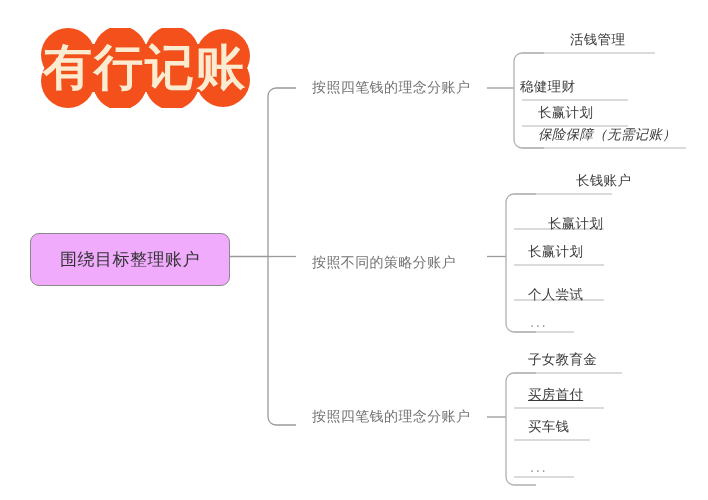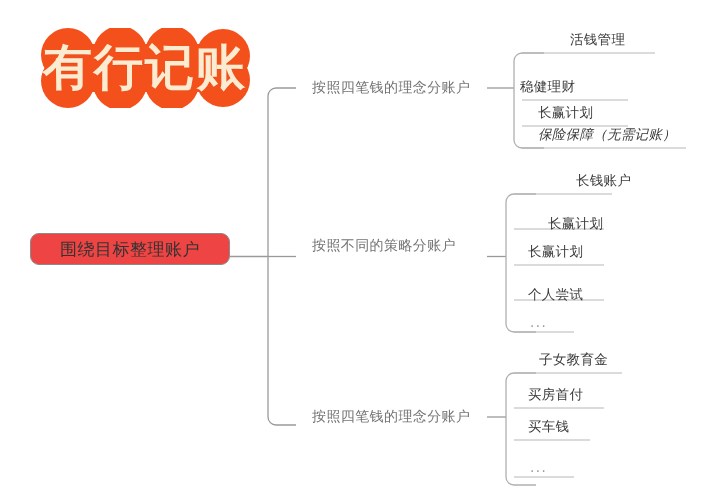--- a/index.html
+++ b/index.html
@@ -53,24 +53,24 @@
     white-space: nowrap;
     text-shadow: 0 1px 0 rgba(0,0,0,0.04);
   }
 
   
   #root-node {
     position: absolute;
     left: 30px;
     top: 233px;
     width: 200px;
-    height: 32px;
+    height: 53px;
     border: 1.4px solid #8a8a8a;
     border-radius: 9px;
-    background: #ef4444;
+    background: #f0abfc;
     box-sizing: border-box;
     display: flex;
     align-items: center;
     justify-content: center;
   }
   #root-node .root-label {
     font-size: 17px;
     color: #333333;
     font-family: "DejaVu Sans", "Liberation Sans", sans-serif;
     letter-spacing: 0.5px;
@@ -171,30 +171,30 @@
     </g>
   </svg>
   <div class="logo-text">有行记账</div>
 </div>
 
 <div id="root-node">
   <span class="root-label">围绕目标整理账户</span>
 </div>
 
 <div class="branch-label" style="left:312px; top:88px;">按照四笔钱的理念分账户</div>
-<div class="branch-label" style="left:312px; top:246px;">按照不同的策略分账户</div>
+<div class="branch-label" style="left:312px; top:263px;">按照不同的策略分账户</div>
 <div class="branch-label" style="left:312px; top:417px;">按照四笔钱的理念分账户</div>
 
 <div class="leaf" style="left:538px; top:33px;margin-left:32px;">活钱管理</div>
 <div class="leaf" style="left:520px; top:80px;text-align:right;">稳健理财</div>
 <div class="leaf" style="left:538px; top:106px;">长赢计划</div>
 <div class="leaf" style="left:538px; top:128px;font-style:italic;">保险保障（无需记账）</div>
 
 <div class="leaf" style="left:528px; top:174px;margin-left:48px;">长钱账户</div>
 <div class="leaf" style="left:548px; top:209px;margin-top:8px;">长赢计划</div>
 <div class="leaf" style="left:528px; top:245px;">长赢计划</div>
 <div class="leaf" style="left:528px; top:288px;font-family:Liberation Serif, serif;">个人尝试</div>
 <div class="leaf dots" style="left:530px; top:316px;">...</div>
 
-<div class="leaf" style="left:528px; top:353px;margin-left:11px;">子女教育金</div>
-<div class="leaf" style="left:528px; top:388px;">买房首付</div>
+<div class="leaf" style="left:528px; top:353px;">子女教育金</div>
+<div class="leaf" style="left:528px; top:388px;text-decoration:underline;">买房首付</div>
 <div class="leaf" style="left:528px; top:420px;">买车钱</div>
 <div class="leaf dots" style="left:530px; top:461px;">...</div>
 
 </body></html>

